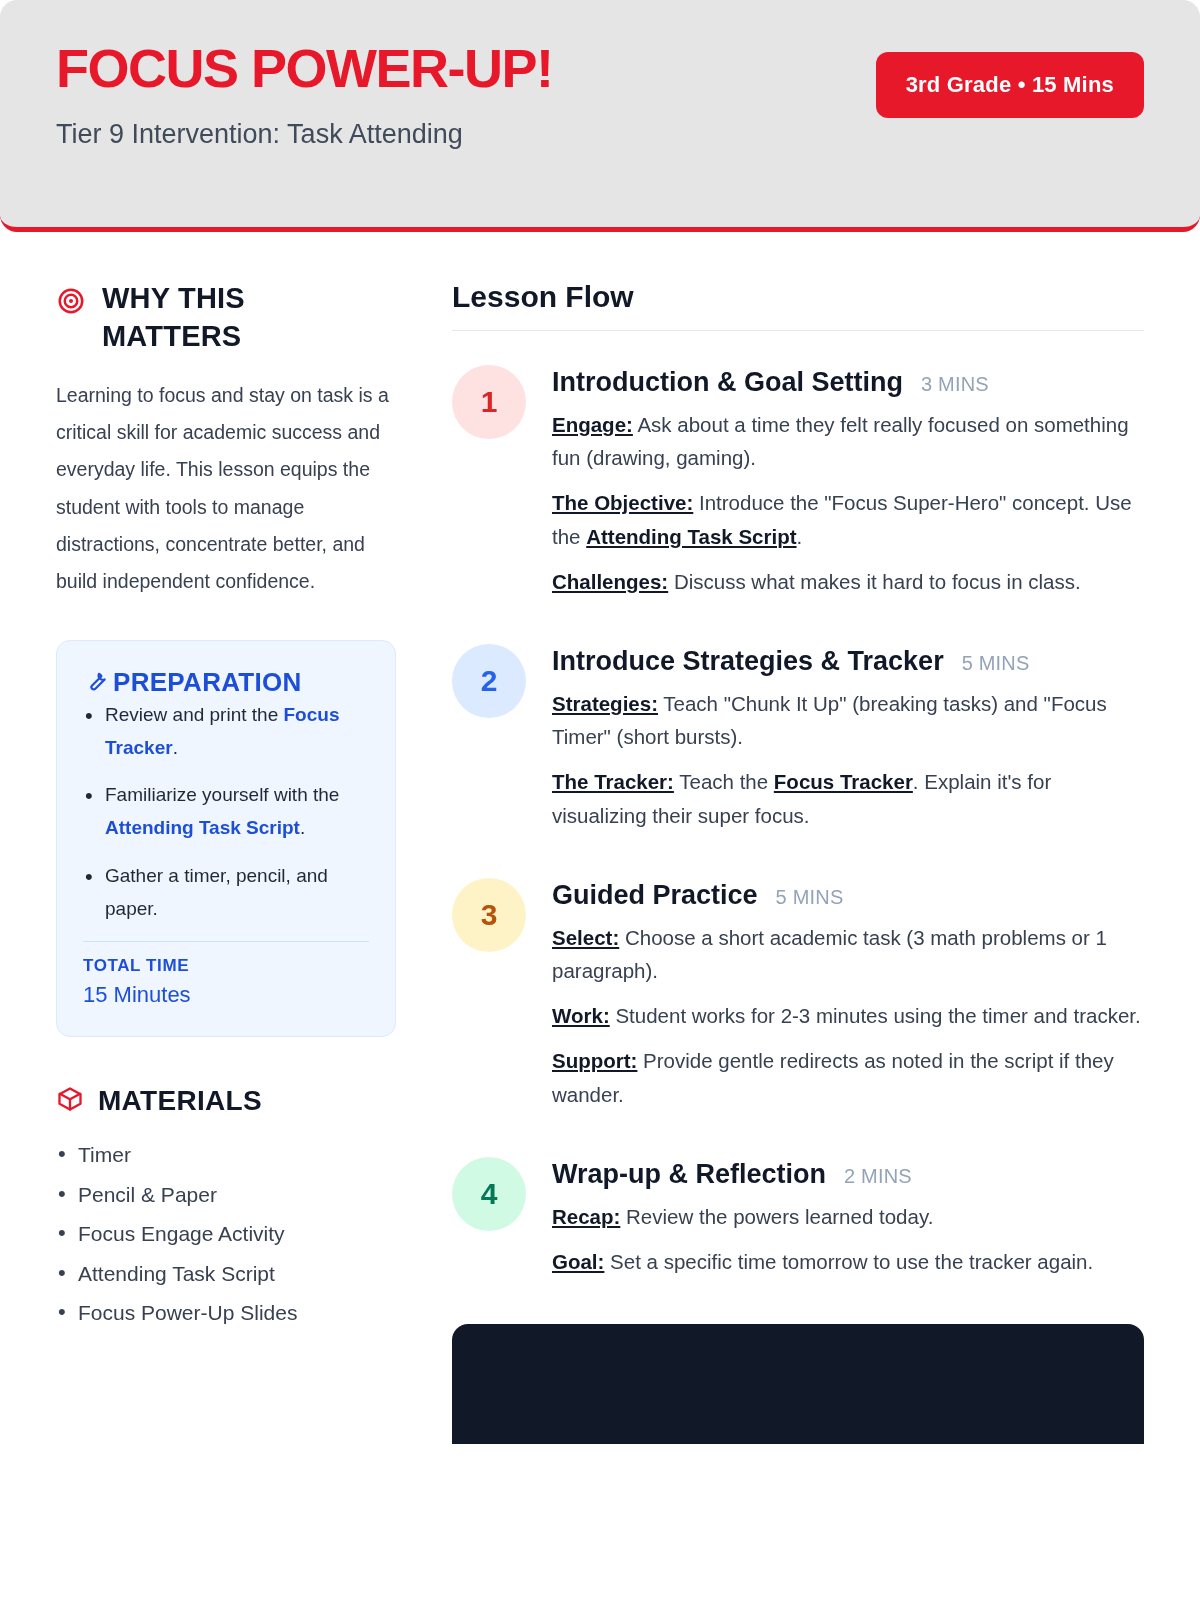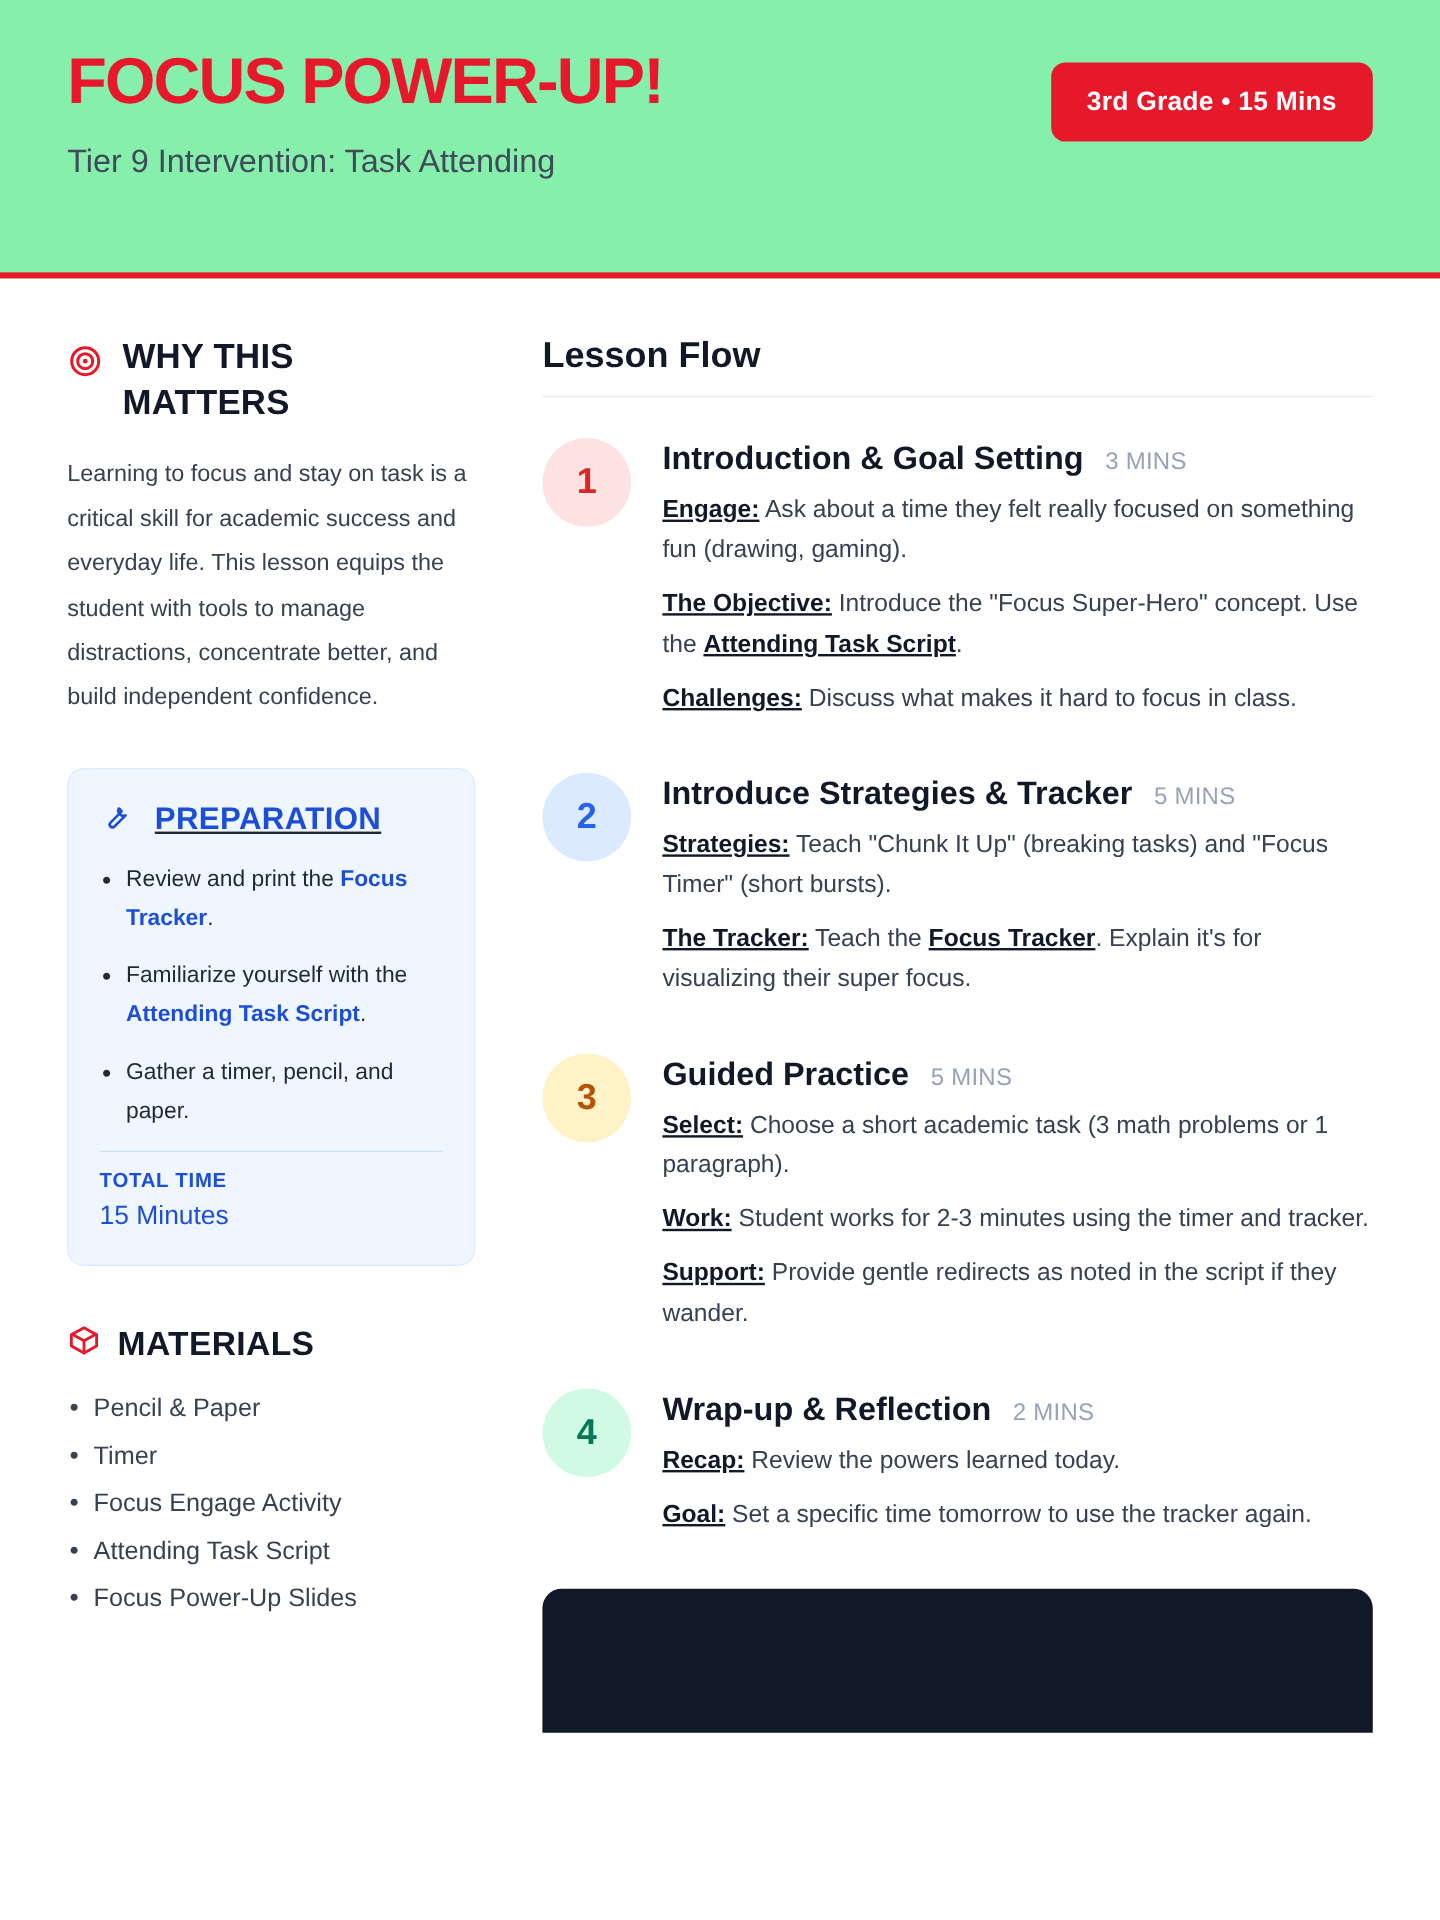--- a/index.html
+++ b/index.html
@@ -8,25 +8,26 @@
     width: 1200px;
     height: 1600px;
     background: #ffffff;
     font-family: "Liberation Sans", sans-serif;
     color: #1f2937;
     overflow: hidden;
   }
 
   
   .header {
-    background: #86efac;
+    background: #e5e5e5;
     border-bottom: 5px solid #e8182b;
     padding: 40px 56px 34px 56px;
     position: relative;
     height: 232px;
+    border-radius: 17px;
   }
   .header-title {
     font-size: 54px;
     font-weight: 800;
     letter-spacing: -1.5px;
     color: #e8182b;
     line-height: 1.05;
     margin: 0;
     font-family: "Liberation Sans", sans-serif;
   }
@@ -85,23 +86,21 @@
   .prep-card {
     margin-top: 40px;
     background: #eff6ff;
     border: 1px solid #dbeafe;
     border-radius: 14px;
     padding: 26px 26px 28px 26px;
   }
   .prep-head {
     display: flex;
     align-items: center;
-    gap: 20px;
-    margin-bottom: 18px;
-    text-decoration: underline;
+    gap: 4px;
   }
   .prep-title {
     font-size: 26px;
     font-weight: 700;
     color: #1d4ed8;
     letter-spacing: 0.3px;
   }
   .prep-list { list-style: none; margin: 0; padding: 0; }
   .prep-list li {
     position: relative;
@@ -291,22 +290,22 @@
       <span>
         <svg width="28" height="28" viewBox="0 0 24 24" fill="none" stroke="#e8182b" stroke-width="2" stroke-linecap="round" stroke-linejoin="round">
           <path d="M21 16V8l-9-5-9 5v8l9 5 9-5z"></path>
           <path d="M3.3 7.5 12 12.3l8.7-4.8"></path>
           <path d="M12 12.3V21"></path>
         </svg>
       </span>
       <span class="mat-title">MATERIALS</span>
     </div>
     <ul class="mat-list">
+      <li>Timer</li>
       <li>Pencil &amp; Paper</li>
-      <li>Timer</li>
       <li>Focus Engage Activity</li>
       <li>Attending Task Script</li>
       <li>Focus Power-Up Slides</li>
     </ul>
   </div>
 
   <div class="right-col">
     <h2 class="flow-title">Lesson Flow</h2>
     <div class="flow-rule"></div>
 

